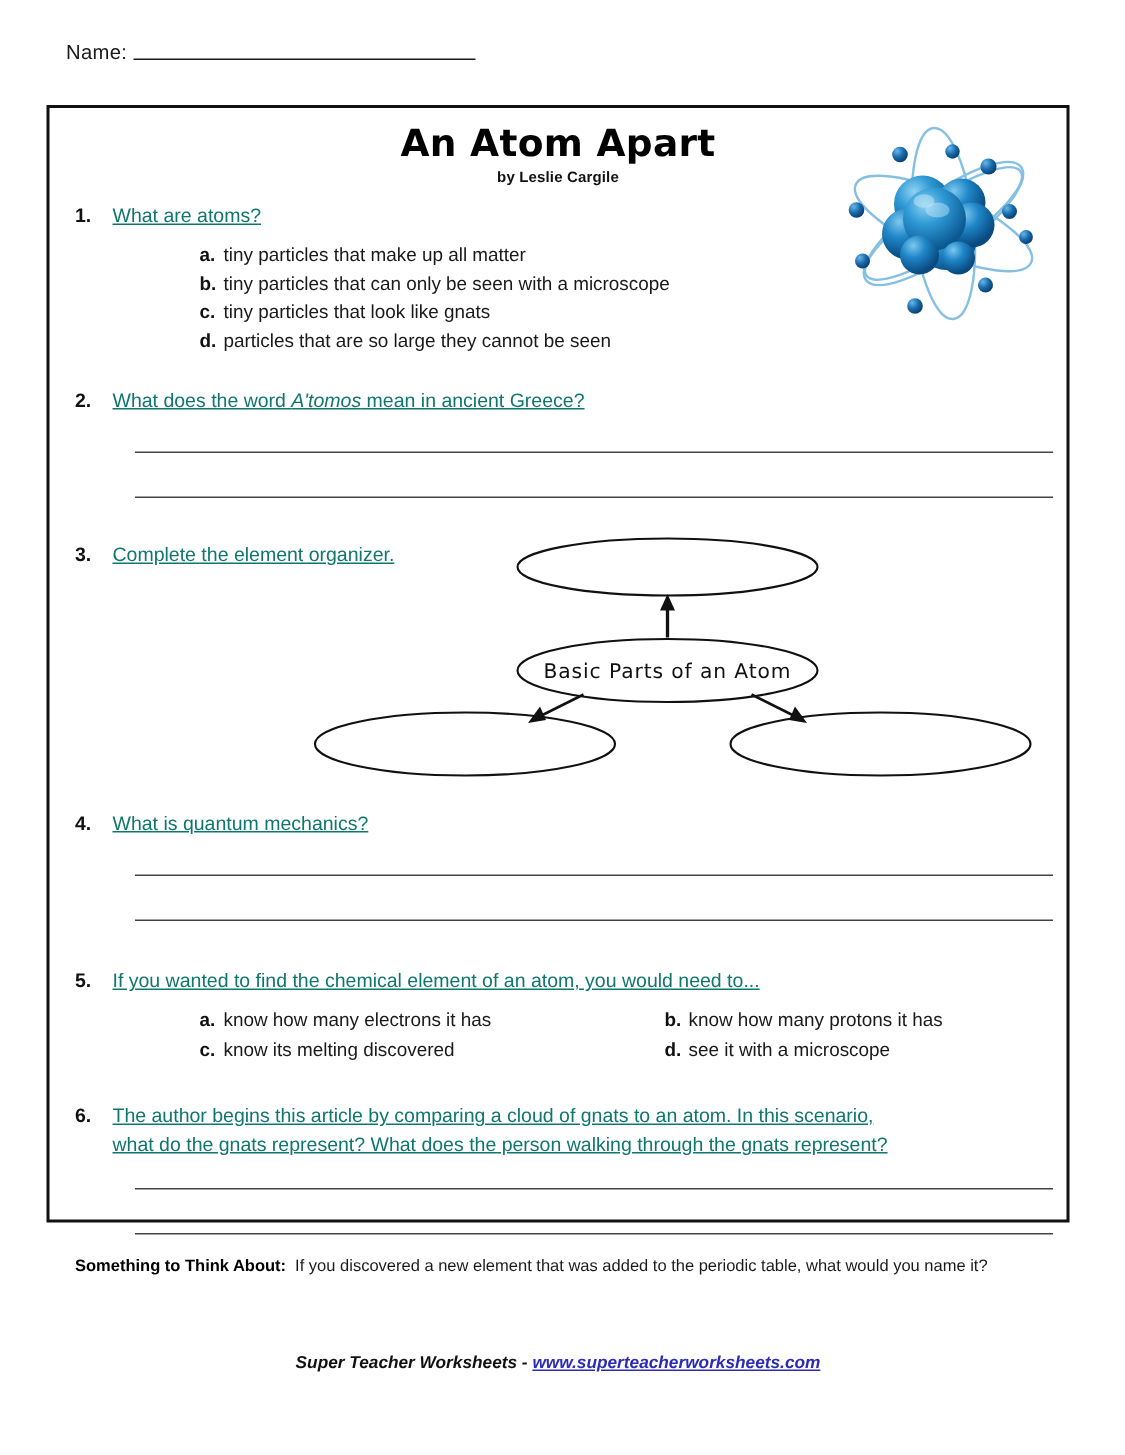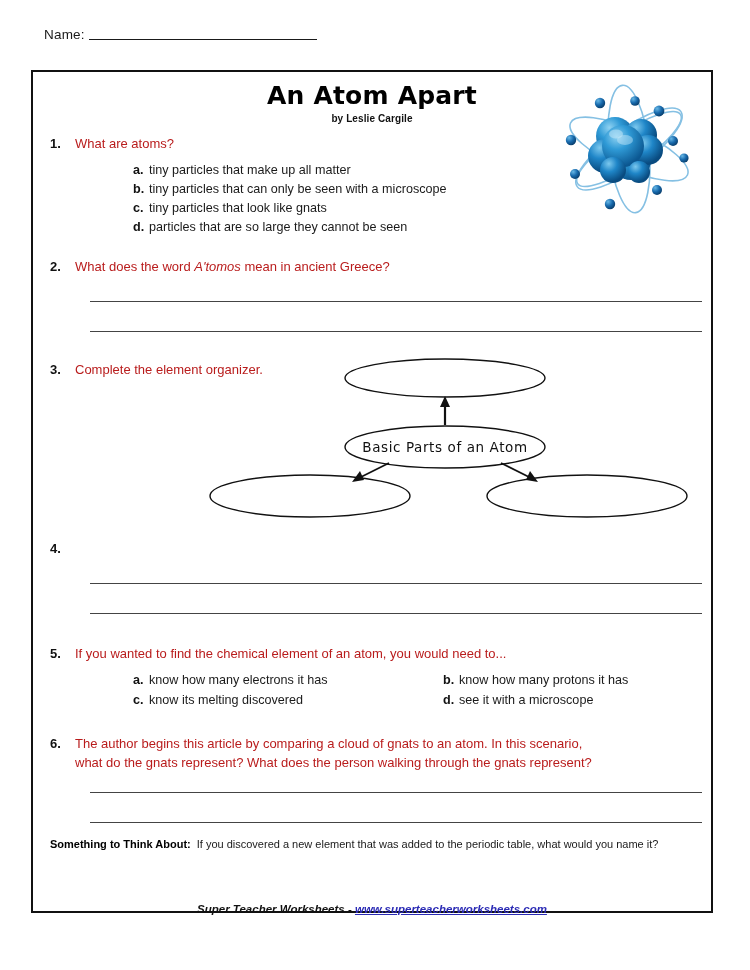--- a/index.html
+++ b/index.html
@@ -37,21 +37,21 @@
     height: 1px;
     margin-bottom: 2px;
   }
 
   
   .frame {
     position: absolute;
     left: 31px;
     top: 70px;
     width: 682px;
-    height: 843px;
+    height: 745px;
     border: 2.5px solid #111111;
     box-sizing: border-box;
     background: #ffffff;
   }
 
   
   .title-block {
     position: absolute;
     left: 0;
     top: 10px;
@@ -101,22 +101,23 @@
     padding-left: 17px;
     box-sizing: border-box;
     font-size: 13px;
     font-weight: 700;
     color: #111;
     line-height: 1.45;
   }
   .q-text {
     font-size: 13px;
     line-height: 1.45;
-    color: #b91c1c;
+    color: #0f766e;
     padding-right: 18px;
+    text-decoration: underline;
   }
   .q-text em { font-style: italic; }
 
   
   .choices {
     margin-left: 100px;
     margin-top: 7px;
   }
   .choice {
     display: flex;
@@ -347,20 +348,21 @@
       <g stroke="#111111" stroke-width="1.7" fill="#111111">
         <line x1="308" y1="108" x2="338" y2="123"></line>
         <polygon points="345,127 333,125 337,116" stroke="none"></polygon>
       </g>
     </svg>
   </div>
 
   <div class="q" style="top:468px">
     <div class="q-row">
       <div class="q-num">4.</div>
+      <div class="q-text">What is quantum mechanics?</div>
     </div>
   </div>
   <div class="ans-lines" style="top:482px">
     <div class="ans-line"></div>
     <div class="ans-line"></div>
   </div>
 
   <div class="q" style="top:573px">
     <div class="q-row">
       <div class="q-num">5.</div>

